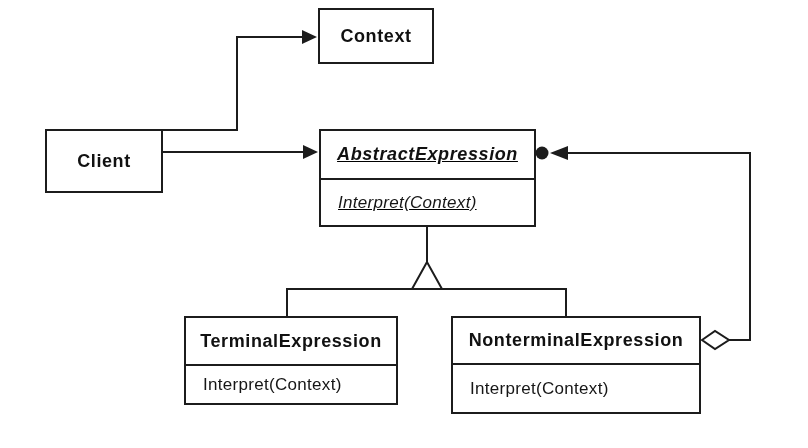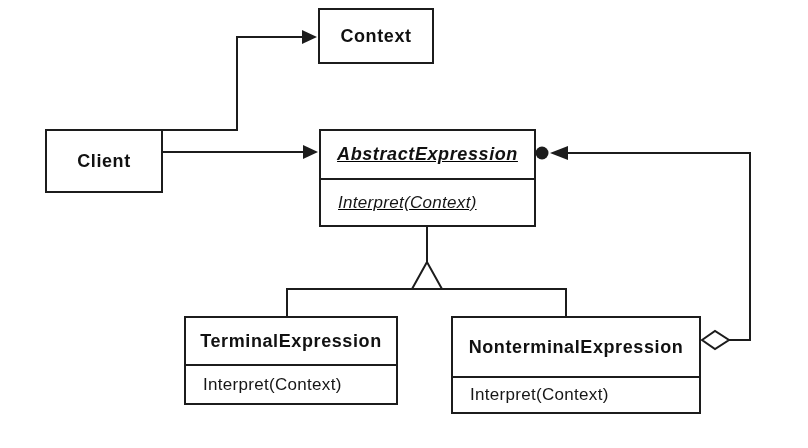--- a/index.html
+++ b/index.html
@@ -54,21 +54,21 @@
   
   .simple { justify-content: center; }
 
   #box-client        { left: 45px;  top: 111px; width: 118px; height: 64px; margin-top: 18px; }
   #box-context       { left: 302px; top: 8px;   width: 116px; height: 56px; margin-left: 16px; }
   #box-abstract      { left: 319px; top: 129px; width: 217px; height: 98px; text-decoration: underline; }
   #box-abstract .class-title { height: 47px; flex: none; }
   #box-terminal      { left: 184px; top: 316px; width: 214px; height: 89px; }
   #box-terminal .class-title { height: 46px; flex: none; }
   #box-nonterminal   { left: 451px; top: 316px; width: 250px; height: 98px; }
-  #box-nonterminal .class-title { height: 58px; flex: none; }
+  #box-nonterminal .class-title { height: 45px; flex: none; }
 </style>
 </head>
 <body>
 
 <div id="canvas">
 
   <svg id="wires" width="808" height="448" viewBox="0 0 808 448">
     <g stroke="#1c1c1c" stroke-width="2" fill="none">
 
       <path d="M163,130 H237 V37 H303"></path>

